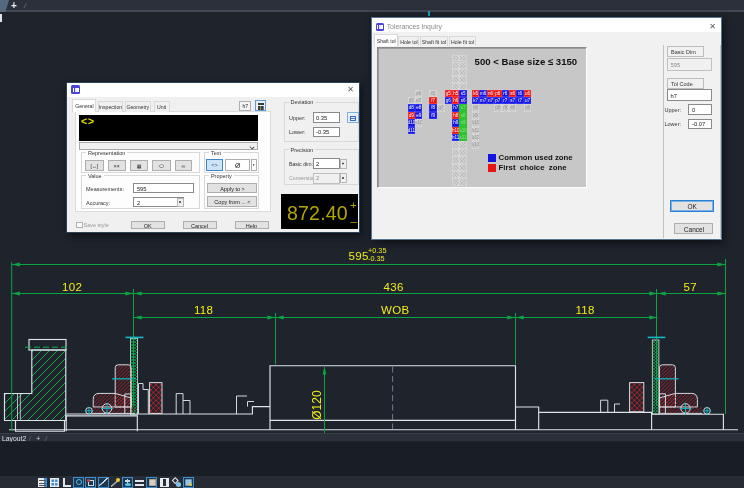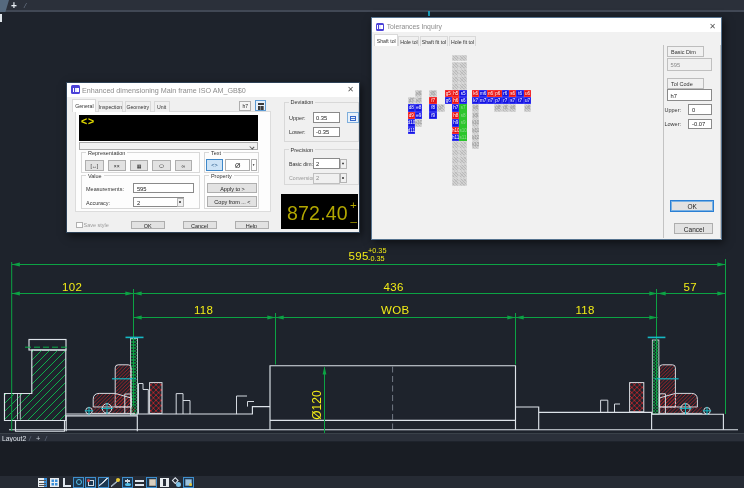--- a/index.html
+++ b/index.html
@@ -203,21 +203,20 @@
       </div>
       <div class="ticon tbox" style="left:182.9px">
         <div style="position:absolute;left:1px;top:1px;width:7px;height:7px;background:#9fc3dd;box-shadow:inset 0 0 0 0.5px #44688a"></div>
         <div style="position:absolute;right:0.5px;bottom:0.5px;width:3.5px;height:3.5px;background:#e8c832;border-radius:50%"></div>
       </div>
     </div>
 
   <div class="dlg" id="d1" style="left:66px;top:81.5px;width:294px;height:151.5px">
     <div class="tbar">
         <div class="ti"></div>
-        <div class="tt">Enhanced dimensioning Main frame ISO AM_GB$0</div>
         <div class="tx">✕</div>
       </div>
     <div class="page" style="left:8px;top:28.5px;width:196px;height:101px"></div>
     <div class="tab act" style="left:5.3px;top:16.5px;width:24.2px;height:13px;line-height:13px">General</div>
     <div class="tab" style="left:30.6px;top:18.5px;width:25.4px;height:11px;line-height:11px">Inspection</div>
     <div class="tab" style="left:57.6px;top:18.5px;width:26.4px;height:11px;line-height:11px">Geometry</div>
     <div class="tab" style="left:86.7px;top:18.5px;width:15.9px;height:11px;line-height:11px">Unit</div>
     <div class="btn" style="left:172.4px;top:18.5px;width:11.6px;height:9.6px;font-size:5px;line-height:9px;background:#f4f4f4">h7</div>
     <div class="btn" style="left:187.5px;top:17.4px;width:11.1px;height:11.6px;background:#e8f1fa;border-color:#5e9bd3">
       <div style="position:absolute;left:2px;top:1.8px;width:6.5px;height:7.4px;background:linear-gradient(#3c3c3c 0 0) 0 0/6.5px 2.4px no-repeat,linear-gradient(#3c3c3c 0 0) 0 3.4px/2.6px 4px no-repeat,linear-gradient(#3c3c3c 0 0) 3.8px 3.4px/2.7px 4px no-repeat"></div>
@@ -291,20 +290,27 @@
     <div class="tbar">
         <div class="ti" style="left:3.6px;top:4.3px;width:8px;height:8px"></div>
         <div class="tt" style="font-size:6.8px;left:14.3px;top:5px">Tolerances Inquiry</div>
         <div class="tx" style="top:4px">✕</div>
       </div>
     <div class="page" style="left:1.5px;top:14px;width:347.6px;height:207px;background:#f1f1f1;border:none"></div>
     <div class="tab act" style="left:2.1px;top:15.6px;width:23.5px;height:12px;line-height:12px;font-size:5.2px">Shaft tol</div>
     <div class="tab" style="left:26.1px;top:17.6px;width:21px;height:10px;line-height:10px;font-size:5.2px">Hole tol</div>
     <div class="tab" style="left:47.6px;top:17.6px;width:28px;height:10px;line-height:10px;font-size:5.2px">Shaft fit tol</div>
     <div class="tab" style="left:76.6px;top:17.6px;width:27px;height:10px;line-height:10px;font-size:5.2px">Hole fit tol</div>
+    <div style="position:absolute;left:4.2px;top:29.1px;width:210.5px;height:140.6px;background:#c7c7c7;border:1px solid #8a8a8a;border-bottom-color:#fdfdfd;border-right-color:#fdfdfd;box-shadow:inset 0.5px 0.5px 0 #767676">
+      <div style="position:absolute;left:97px;top:7.5px;font-size:9.6px;font-weight:bold;color:#111;white-space:nowrap">500 &lt; Base size ≤ 3150</div>
+      <div style="position:absolute;left:110.5px;top:106px;width:7.5px;height:7.5px;background:#1414e0"></div>
+      <div style="position:absolute;left:121px;top:105px;font-size:7.8px;font-weight:bold;color:#111;white-space:nowrap">Common used zone</div>
+      <div style="position:absolute;left:110.5px;top:116px;width:7.5px;height:7.5px;background:#e81414"></div>
+      <div style="position:absolute;left:121px;top:115px;font-size:7.8px;font-weight:bold;color:#111;white-space:nowrap">First&nbsp;&nbsp;choice&nbsp;&nbsp;zone</div>
+    </div>
     <div id="cells" style="position:absolute;left:-371.4px;top:-17.4px">
         <i class="c x" style="left:451.0px;top:140.4px"></i>
         <i class="c x" style="left:458.4px;top:140.4px"></i>
         <i class="c x" style="left:451.0px;top:147.8px"></i>
         <i class="c x" style="left:458.4px;top:147.8px"></i>
         <i class="c x" style="left:451.0px;top:155.2px"></i>
         <i class="c x" style="left:458.4px;top:155.2px"></i>
         <i class="c x" style="left:451.0px;top:162.6px"></i>
         <i class="c x" style="left:458.4px;top:162.6px"></i>
         <i class="c x" style="left:451.0px;top:170.0px"></i>

